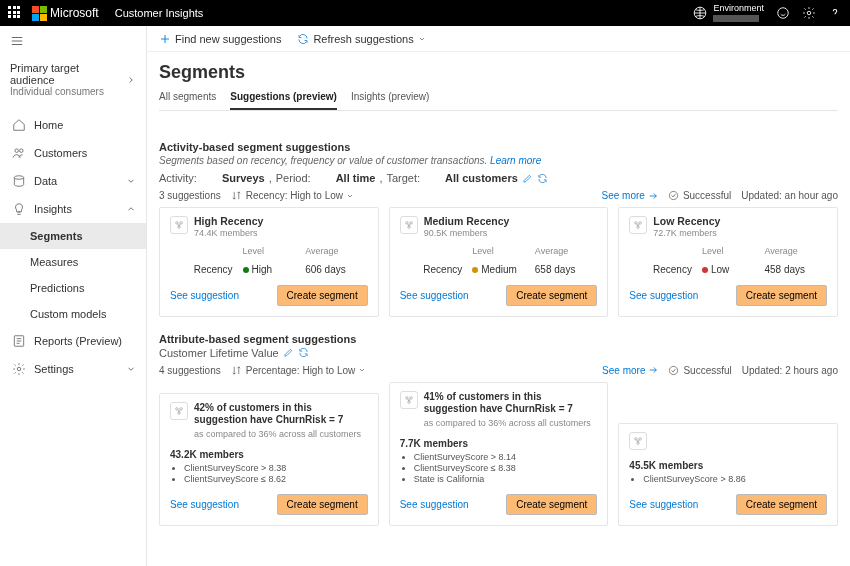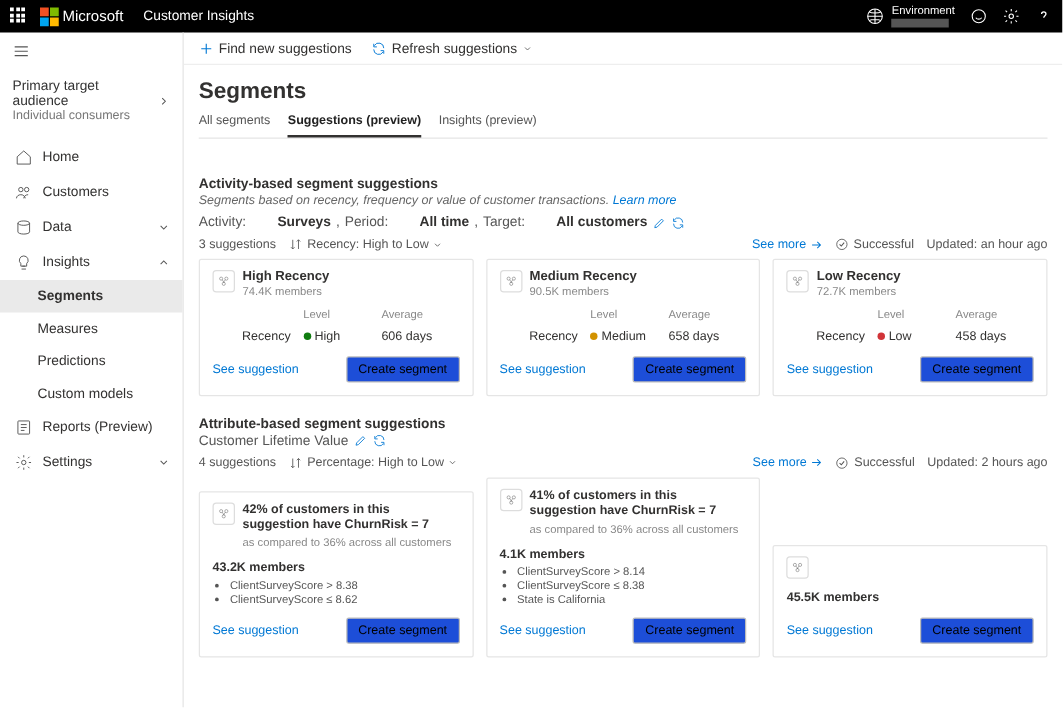--- a/index.html
+++ b/index.html
@@ -60,21 +60,21 @@
   .card-sub { font-size: 9px; color: #888; }
   .metrics { display: flex; margin: 8px 0 4px 0; }
   .metrics > div { flex: 1; }
   .metrics .lbl { text-align: right; padding-right: 10px; }
   .mh { font-size: 9px; color: #888; margin-bottom: 8px; }
   .mv { font-size: 10px; }
   .dot { display: inline-block; width: 6px; height: 6px; border-radius: 50%; margin-right: 3px; vertical-align: middle; }
   .dot.high{background:#107c10}.dot.med{background:#d29200}.dot.low{background:#d13438}
   .card-foot { display: flex; align-items: center; margin-top: 10px; }
   .link { color: #0078d4; cursor: pointer; }
-  .btn { margin-left: auto; border: 1px solid #bbb; background: #1d4ed8; font-size: 10px; padding: 4px 9px; border-radius: 2px; cursor: pointer; }
+  .btn { margin-left: auto; border: 1px solid #bbb; background: #fdba74; font-size: 10px; padding: 4px 9px; border-radius: 2px; cursor: pointer; }
   .attr-desc { font-size: 10px; font-weight: 600; line-height: 1.25; }
   .attr-comp { font-size: 9px; color: #888; margin-top: 2px; }
   .members { font-size: 10px; font-weight: 600; margin: 10px 0 3px 0; }
   .crit { font-size: 9px; color: #555; list-style: disc; padding-left: 14px; }
   .crit li { margin-bottom: 1px; }
 </style>
 </head>
 <body>
 
 <div class="topbar">
@@ -445,21 +445,21 @@
                   <circle cx="17" cy="7" r="3"></circle>
                   <circle cx="12" cy="17" r="3"></circle>
                   <path d="M9 9l4 6M15 9l-4 6"></path>
                 </svg>
               </div>
       <div>
                 <div class="attr-desc">41% of customers in this suggestion have ChurnRisk = 7</div>
       <div class="attr-comp">as compared to 36% across all customers</div>
               </div>
     </div>
-    <div class="members">4.1K members</div>
+    <div class="members">7.7K members</div>
     <ul class="crit">
               <li>ClientSurveyScore &gt; 8.14</li>
               <li>ClientSurveyScore ≤ 8.38</li>
               <li>State is California</li>
             </ul>
     <div class="card-foot">
       <span class="link">See suggestion</span>
       <button class="btn">Create segment</button>
     </div>
   </div>
@@ -468,20 +468,23 @@
       <div class="card-ico">
                 <svg viewBox="0 0 24 24">
                   <circle cx="7" cy="7" r="3"></circle>
                   <circle cx="17" cy="7" r="3"></circle>
                   <circle cx="12" cy="17" r="3"></circle>
                   <path d="M9 9l4 6M15 9l-4 6"></path>
                 </svg>
               </div>
     </div>
     <div class="members">45.5K members</div>
+    <ul class="crit">
+              <li>ClientSurveyScore &gt; 8.86</li>
+            </ul>
     <div class="card-foot">
       <span class="link">See suggestion</span>
       <button class="btn">Create segment</button>
     </div>
   </div>
         </div>
     </div>
   </div>
 </div>
 

